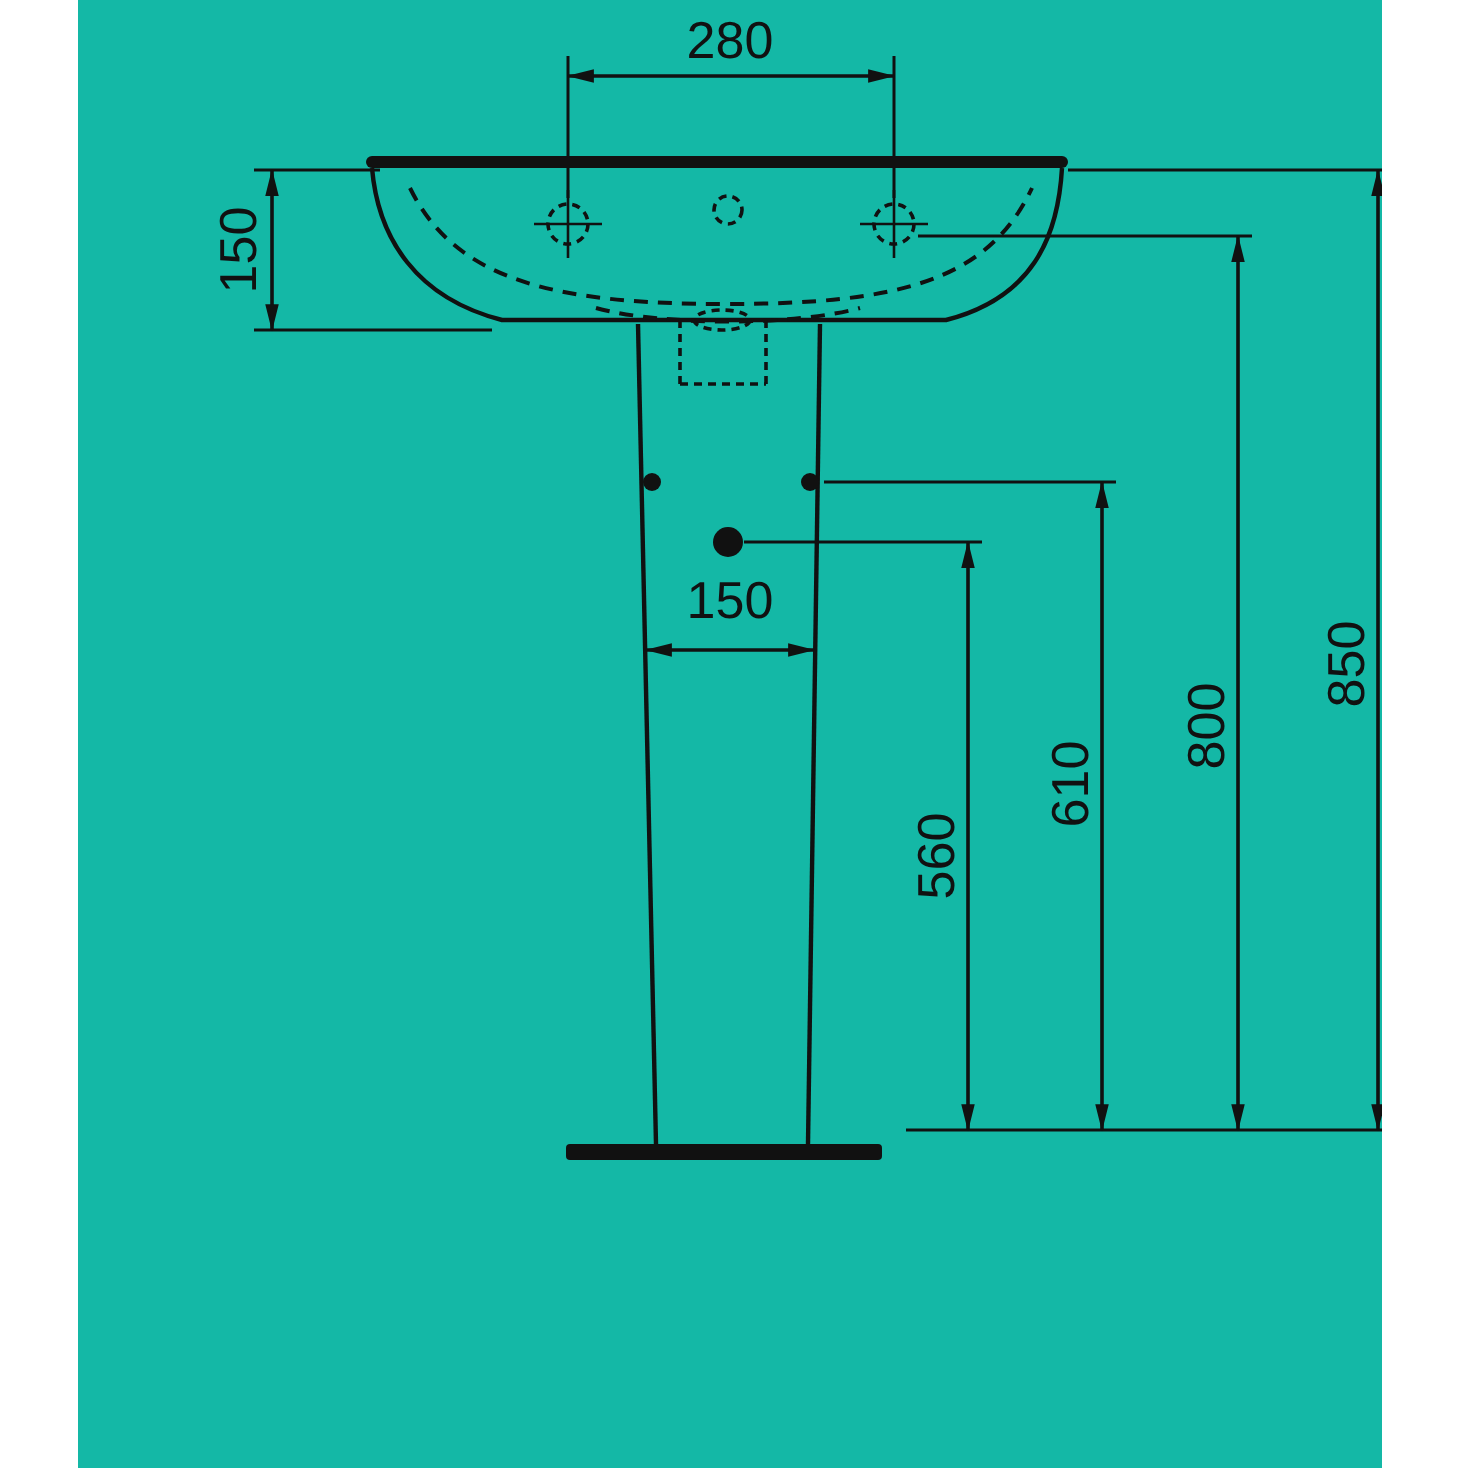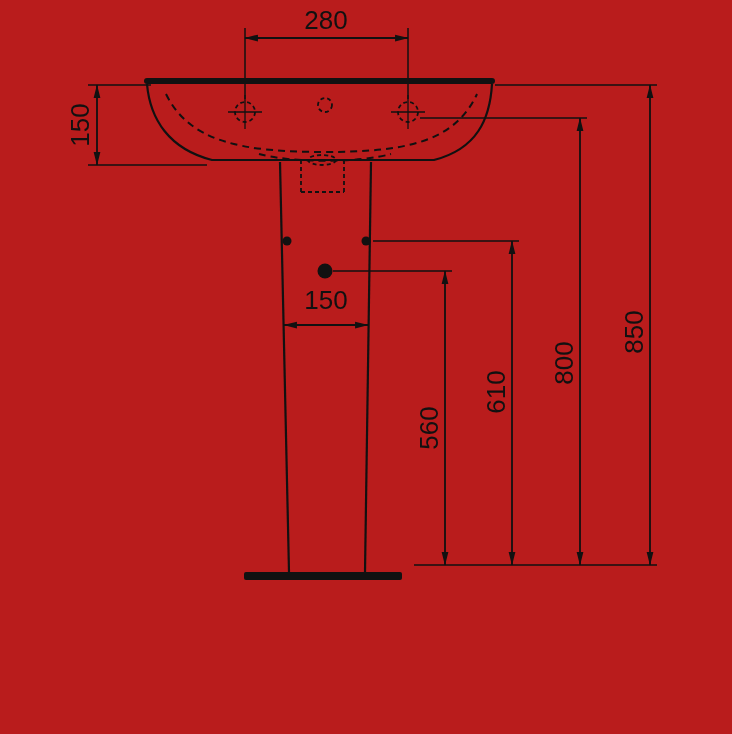--- a/index.html
+++ b/index.html
@@ -1,16 +1,16 @@
 <!DOCTYPE html>
 <html><head>
 <meta charset="utf-8">
 <style>
   html,body{margin:0;padding:0;background:#ffffff;}
-  .sheet{width:732px;height:734px;position:relative;background:#b91c1c;overflow:hidden;}
+  .sheet{width:652px;height:734px;position:relative;background:#14b8a6;overflow:hidden;margin-left:39px;}
   svg{display:block;}
   .ln{stroke:#111111;fill:none;stroke-width:2.2;stroke-linecap:butt;}
   .thin{stroke-width:1.5;}
   .dim{stroke-width:1.8;}
   .cross{stroke-width:1.3;}
   .thick{stroke-width:6;stroke-linecap:round;}
   .dash{stroke-dasharray:7 5;stroke-width:2;}
   .dashsm{stroke-dasharray:4 3;stroke-width:1.8;}
   .fillblk{fill:#111111;stroke:none;}
   .lbl{font-family:"Liberation Sans","DejaVu Sans",sans-serif;font-size:26px;fill:#111111;}

